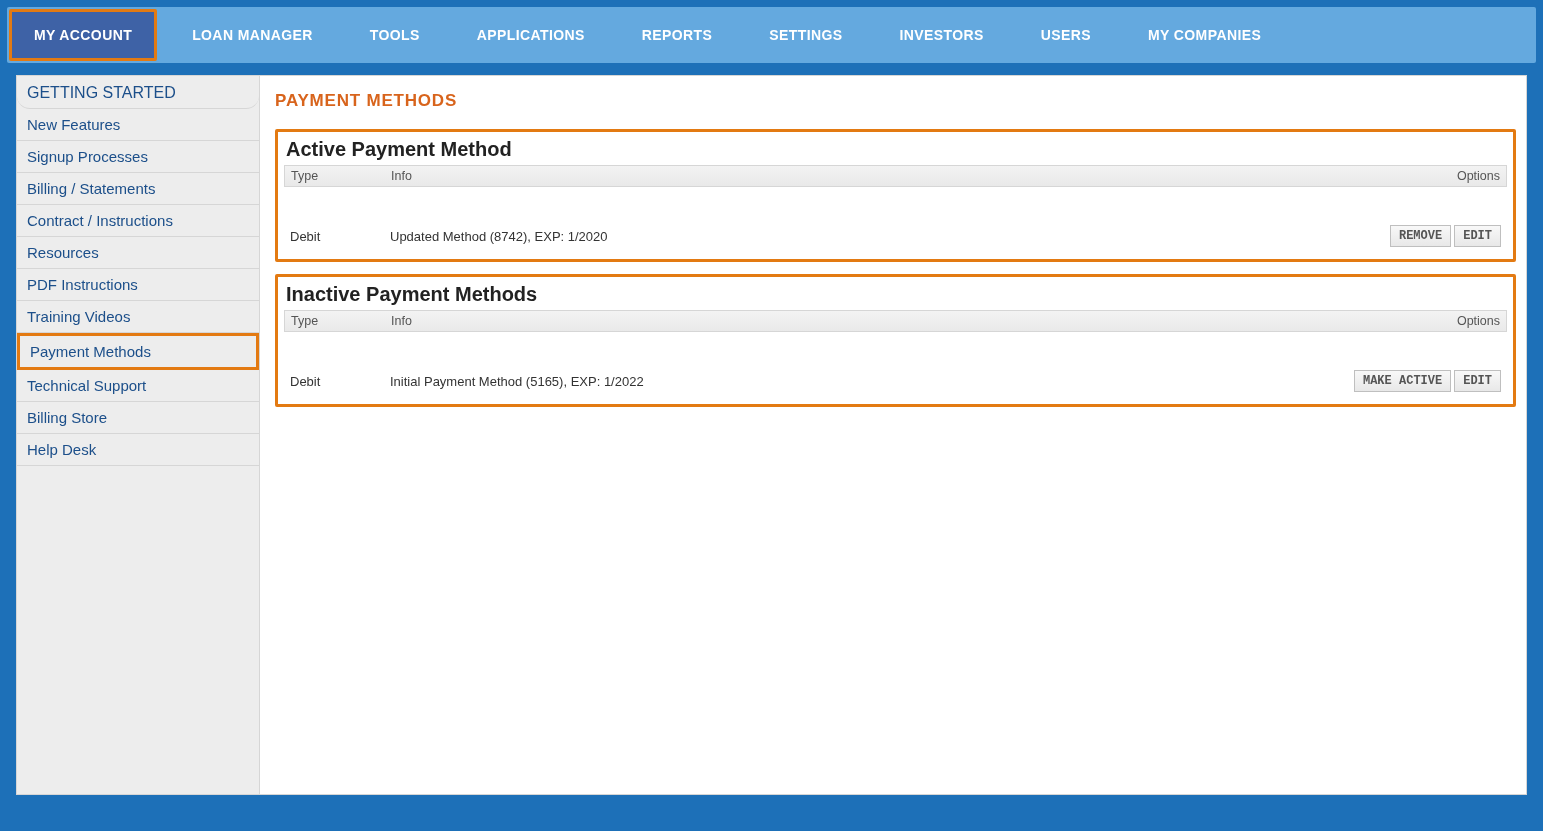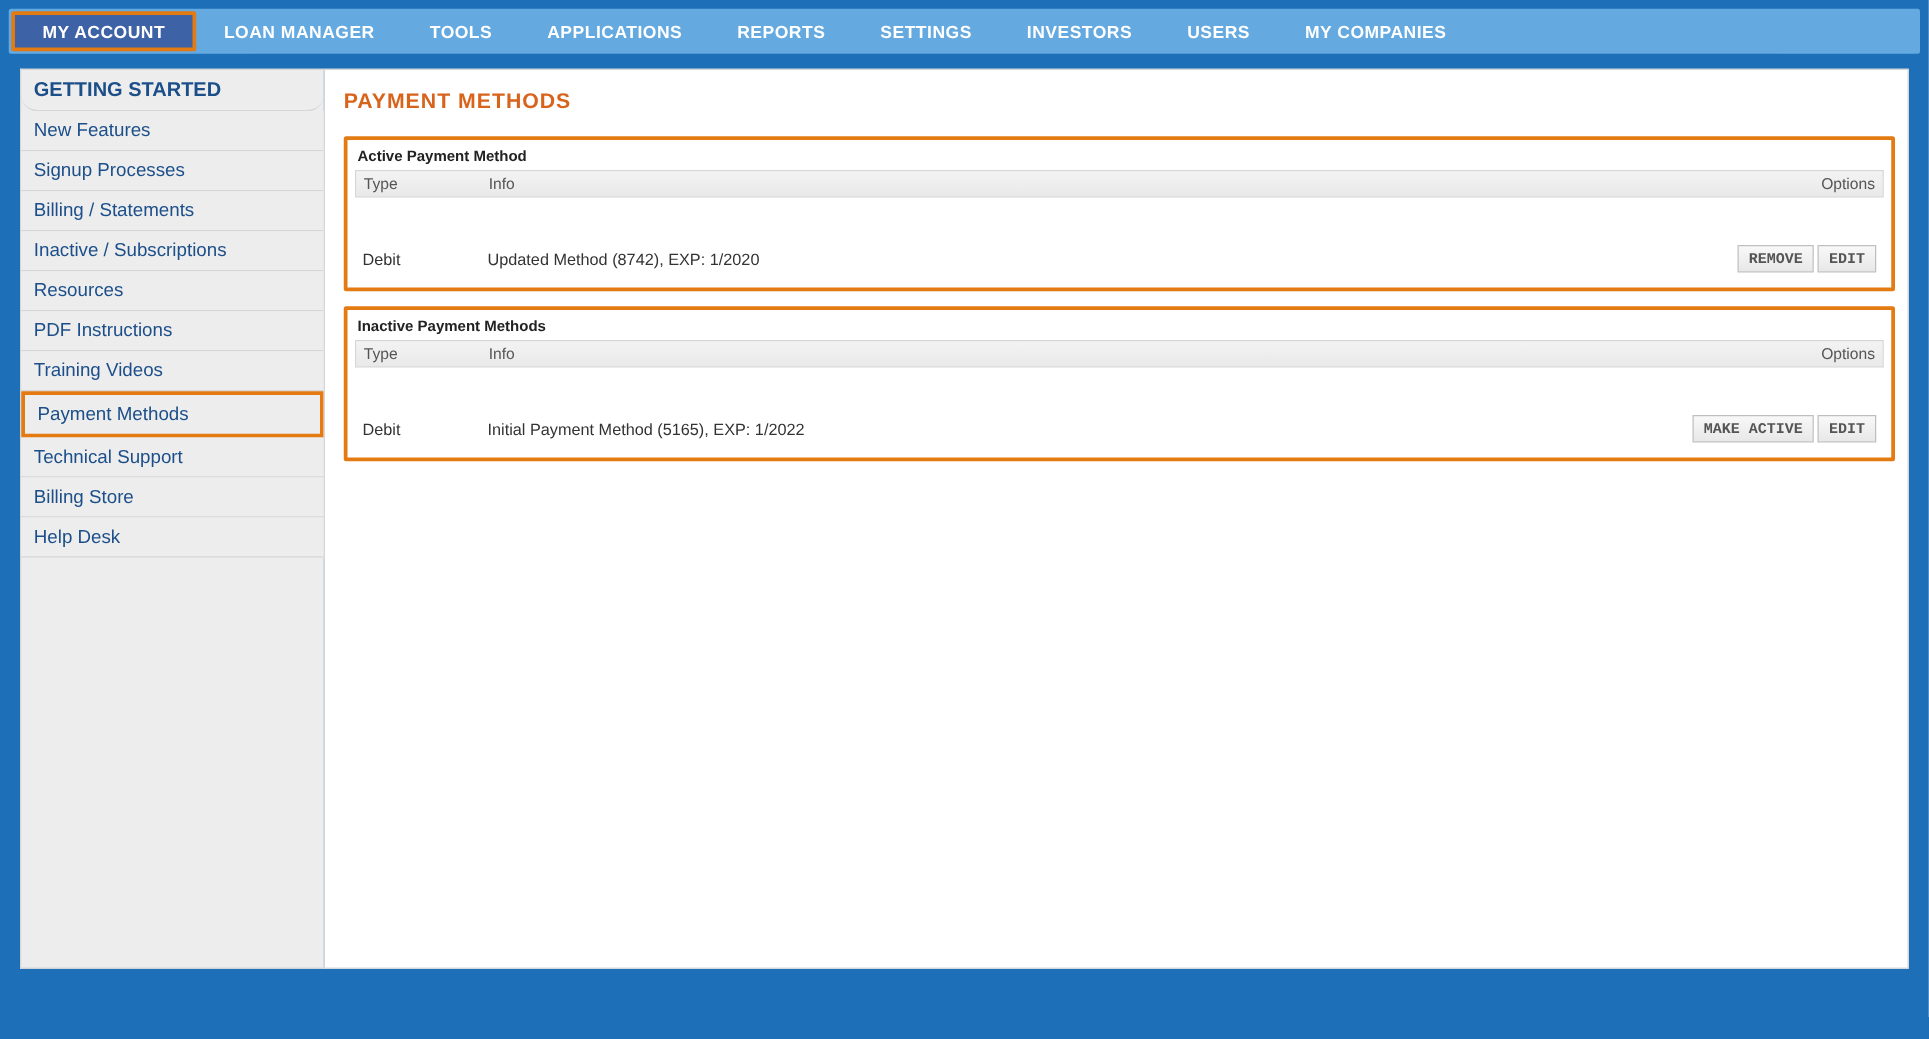--- a/index.html
+++ b/index.html
@@ -7,24 +7,25 @@
     font-family: "Segoe UI", Tahoma, Arial, sans-serif;
     background: #1d70b8;
     width: 1543px;
     height: 831px;
     font-size: 14px;
     color: #333;
   }
   .topnav {
     display: flex;
     background: #64a9df;
-    height: 36px;
+    height: 56px;
     margin: 7px 7px 0 7px;
     border-radius: 2px;
     align-items: stretch;
+    gap: 13px;
   }
   .topnav-item {
     color: #fff;
     font-weight: 700;
     font-size: 14px;
     letter-spacing: 0.4px;
     padding: 0 22px;
     display: flex;
     align-items: center;
     cursor: pointer;
@@ -42,21 +43,21 @@
     display: flex;
     gap: 0;
   }
   .sidebar {
     width: 243px;
     background: #ededed;
     border: 1px solid #d6d6d6;
     border-right: none;
   }
   .sidebar-header {
-    font-weight: 700;
+    font-weight: 400;
     color: #1c4f8a;
     font-size: 16px;
     padding: 8px 10px 6px 10px;
     border-bottom: 1px solid #d6d6d6;
     border-radius: 13px;
   }
   .sidebar-item {
     font-size: 15px;
     color: #1c4f8a;
     padding: 7px 10px;
@@ -106,21 +107,21 @@
     cursor: pointer;
   }
   .section-box {
     border: 3px solid #e37a12;
     border-radius: 2px;
     margin-bottom: 12px;
     padding: 3px 6px 6px 6px;
   }
   .section-title {
     font-weight: 700;
-    font-size: 12px;
+    font-size: 20px;
     color: #222;
     padding: 3px 0 4px 2px;
   }
   .tbl-header-row {
     display: flex;
     background: linear-gradient(#f3f3f3,#e9e9e9);
     border: 1px solid #d6d6d6;
     font-size: 12.5px;
     color: #555;
   }
@@ -162,21 +163,21 @@
   <div class="topnav-item">MY COMPANIES</div>
 </div>
 
 <div class="main-wrap">
 
   <div class="sidebar">
     <div class="sidebar-header">GETTING STARTED</div>
     <div class="sidebar-item">New Features</div>
     <div class="sidebar-item">Signup Processes</div>
     <div class="sidebar-item">Billing / Statements</div>
-    <div class="sidebar-item">Inactive / Subscriptions</div>
+    <div class="sidebar-item">Contract / Instructions</div>
     <div class="sidebar-item">Resources</div>
     <div class="sidebar-item">PDF Instructions</div>
     <div class="sidebar-item">Training Videos</div>
     <div class="sidebar-item highlight">Payment Methods</div>
     <div class="sidebar-item">Technical Support</div>
     <div class="sidebar-item">Billing Store</div>
     <div class="sidebar-item">Help Desk</div>
   </div>
 
   <div class="content">

